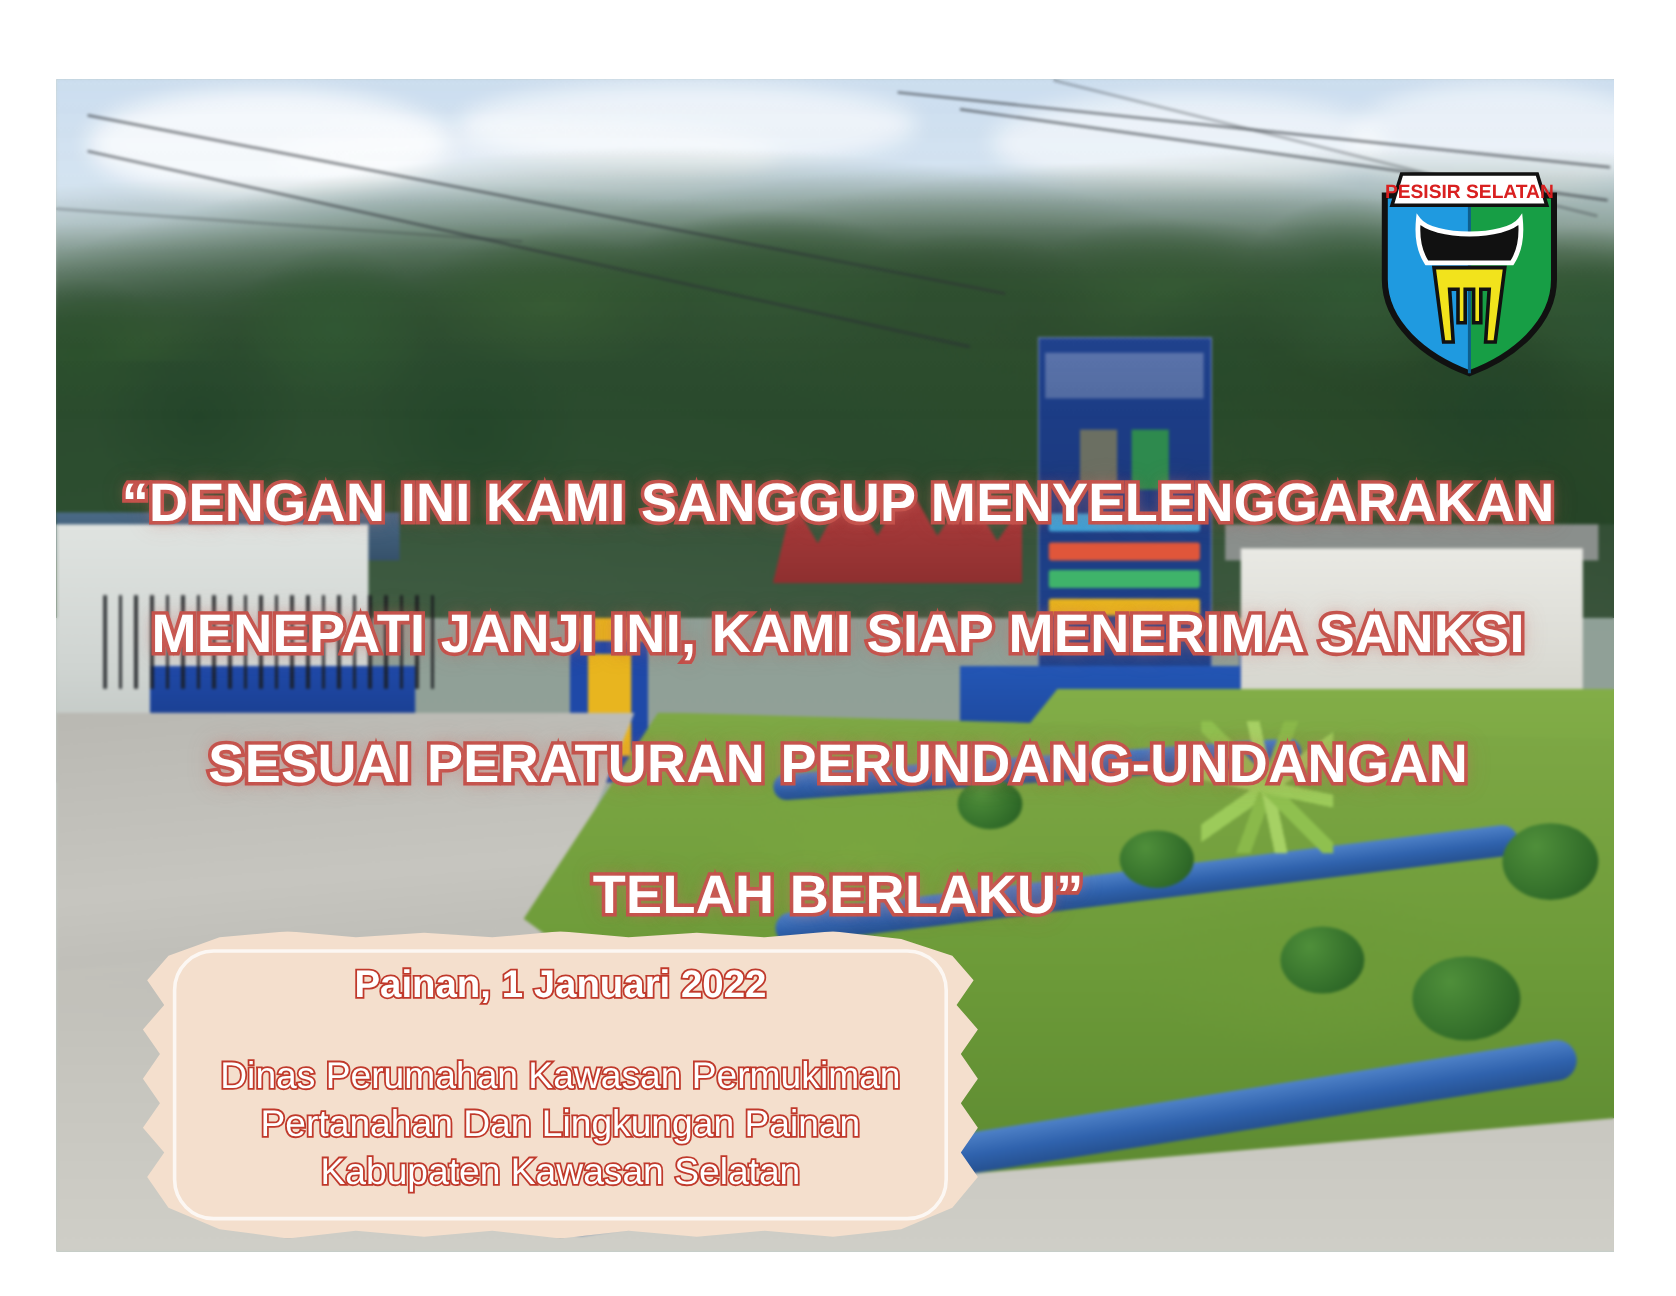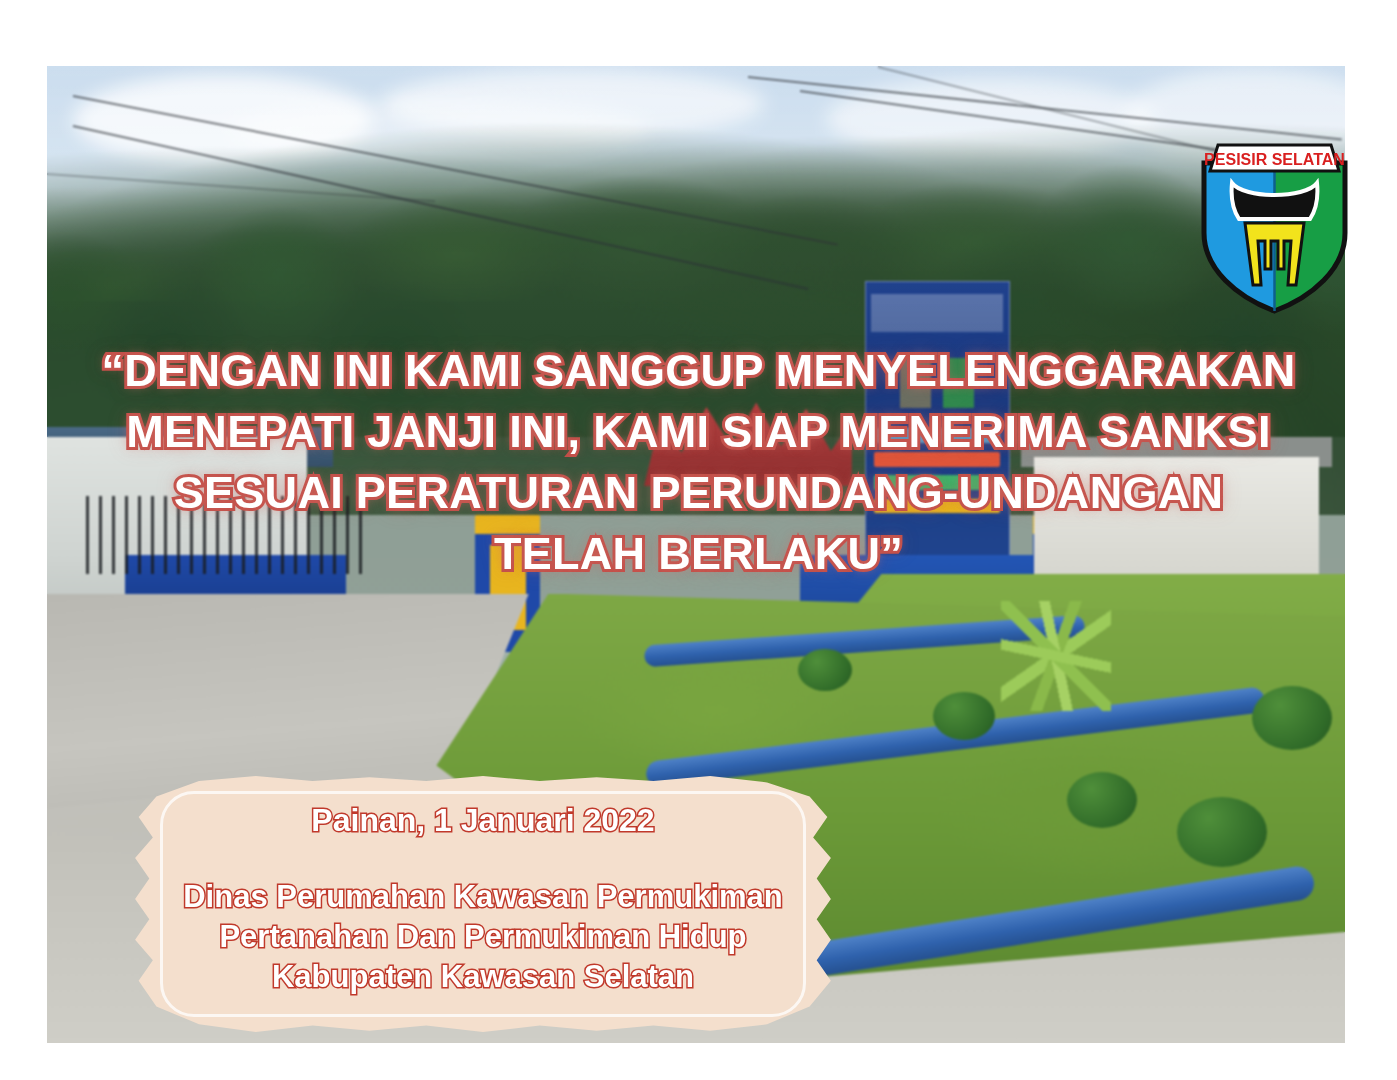--- a/index.html
+++ b/index.html
@@ -268,26 +268,26 @@
     font-weight: bold;
     line-height: 61px;
     color: #ffffff;
     letter-spacing: .3px;
     -webkit-text-stroke: 6px #c4504a;
     paint-order: stroke fill;
     text-shadow:
       0 0 10px rgba(210,110,100,.55),
       0 0 20px rgba(200,100,95,.35);
   }
-  .pledge-line { display:block; white-space: nowrap; }
+  .pledge-line { display:block; white-space: nowrap; margin-top: 48px; }
 
   
   #plaque {
     position: absolute;
-    left: 128px;
+    left: 112px;
     top: 776px;
     width: 710px;
     height: 256px;
   }
   .plaque-shape {
     position:absolute; inset:0;
     background: #f4dfcd;
     filter: drop-shadow(2px 4px 5px rgba(0,0,0,.30));
     
     clip-path: polygon(
@@ -326,32 +326,32 @@
     font-weight: bold;
     color: #ffffff;
     -webkit-text-stroke: 3px #c0392b;
     paint-order: stroke fill;
     line-height: 1.15;
   }
   .plaque-org {
     margin-top: 38px;
     text-align:center;
     font-size: 31px;
-    font-weight: bold;
+    font-weight: normal;
     color: #ffffff;
     -webkit-text-stroke: 3px #c0392b;
     paint-order: stroke fill;
     line-height: 40px;
   }
   .plaque-org span { display:block; white-space:nowrap; }
 
   
   #logo {
     position: absolute;
-    left: 1192px;
+    left: 1142px;
     top: 137px;
     width: 165px;
     height: 180px;
   }
   #logo svg { display:block; width:100%; height:100%; }
 </style>
 </head>
 <body>
 
 <div id="poster">
@@ -434,21 +434,21 @@
       <span class="pledge-line">SESUAI PERATURAN PERUNDANG-UNDANGAN</span>
       <span class="pledge-line">TELAH BERLAKU”</span>
     </div>
 
     <div id="plaque">
       <div class="plaque-shape"></div>
       <div class="plaque-inner">
         <div class="plaque-date">Painan, 1 Januari 2022</div>
         <div class="plaque-org">
           <span>Dinas Perumahan Kawasan Permukiman</span>
-          <span>Pertanahan Dan Permukiman Hidup</span>
+          <span>Pertanahan Dan Lingkungan Painan</span>
           <span>Kabupaten Kawasan Selatan</span>
         </div>
       </div>
     </div>
 
     <div id="logo">
       <svg viewBox="0 0 165 180" xmlns="http://www.w3.org/2000/svg">
 
         <defs>
           <clipPath id="shieldClip">

